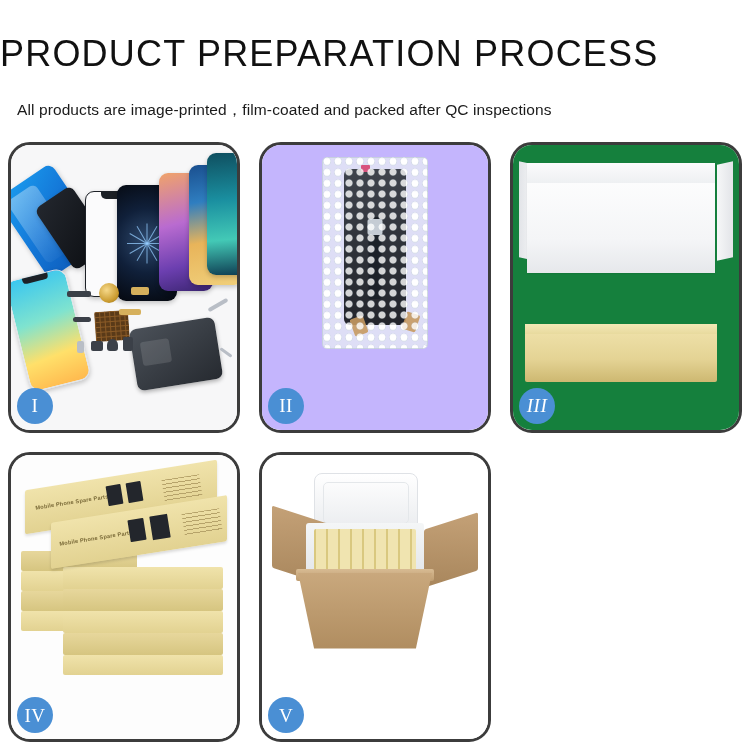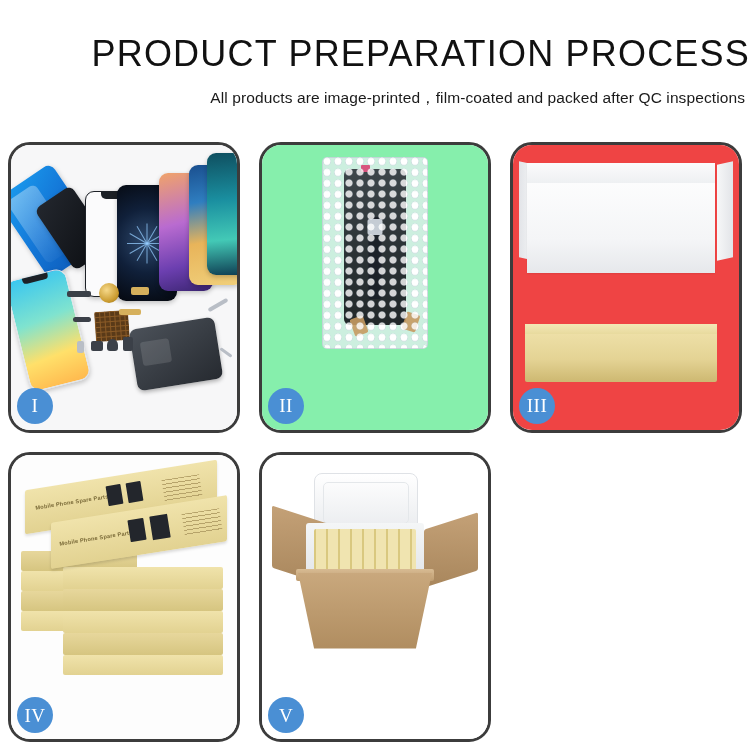--- a/index.html
+++ b/index.html
@@ -5,30 +5,30 @@
   html,body{margin:0;padding:0;}
   body{
     width:750px;height:750px;
     background:#ffffff;
     font-family:"Liberation Sans","DejaVu Sans",sans-serif;
     overflow:hidden;
   }
   .page{position:relative;width:750px;height:750px;}
 
   
-  .header{position:absolute;left:0;top:0;width:750px;text-align:right;}
+  .header{position:absolute;left:0;top:0;width:750px;text-align:left;}
   .title{
     margin:0;padding-top:34px;
     font-size:36px;line-height:40px;
     font-weight:400;color:#111111;
     letter-spacing:1.2px;
     font-family:"Liberation Sans","DejaVu Sans",sans-serif;
   }
   .subtitle{
-    margin:5px;padding-top:9px;
+    margin:17px;padding-top:9px;
     font-size:15.5px;line-height:20px;
     font-weight:400;color:#1a1a1a;
     letter-spacing:.1px;
   }
 
   
   .grid{
     position:absolute;left:8px;top:142px;
     width:734px;height:600px;
     display:grid;
@@ -119,21 +119,21 @@
   }
   .coil{
     position:absolute;left:88px;top:138px;width:20px;height:20px;border-radius:50%;
     background:radial-gradient(circle at 38% 35%,#f6d98a,#c99a2e 65%,#8a6616);
   }
   .prt{position:absolute;background:#3b4048;border-radius:2px;}
   .prt.lt{background:#b9bec6;}
   .prt.gold{background:#d6b05c;}
 
   
-  .p2{background:#86efac;}
+  .p2{background:#c4b5fd;}
   .bag{
     position:absolute;left:50%;top:12px;transform:translateX(-50%);
     width:104px;height:190px;
     background:rgba(232,238,242,.72);
     border:1px solid rgba(190,202,212,.7);
     border-radius:5px;
     background-image:radial-gradient(circle at 4px 4px,rgba(255,255,255,.95) 3px,rgba(205,216,224,.45) 3.6px,transparent 4.2px);
     background-size:11px 11px;
   }
   .lcd{
@@ -152,21 +152,21 @@
   .pinkdot{position:absolute;left:50%;top:20px;margin-left:-14px;width:9px;height:7px;
     background:#d8547e;border-radius:1px;}
   .bagover{
     position:absolute;left:50%;top:12px;transform:translateX(-50%);
     width:104px;height:190px;border-radius:5px;pointer-events:none;
     background-image:radial-gradient(circle at 4px 4px,rgba(255,255,255,.80) 3.1px,rgba(200,212,222,.30) 3.8px,transparent 4.4px);
     background-size:11px 11px;
   }
 
   
-  .p3{background:#ef4444;}
+  .p3{background:#15803d;font-style:italic;}
   .lid3{
     position:absolute;left:14px;top:18px;width:188px;height:110px;
     background:linear-gradient(180deg,#ffffff 0%,#f4f5f7 70%,#e6e8eb 100%);
     border-radius:3px 3px 0 0;box-shadow:0 1px 2px rgba(0,0,0,.07);
   }
   .lid3::before{content:"";position:absolute;left:0;top:0;width:100%;height:20px;
     background:linear-gradient(180deg,#fbfbfc,#eef0f2);}
   .lidflapL{position:absolute;left:6px;top:18px;width:16px;height:96px;
     background:linear-gradient(90deg,#e2e4e8,#f6f7f8);transform:skewY(12deg);}
   .lidflapR{position:absolute;right:6px;top:18px;width:16px;height:96px;

